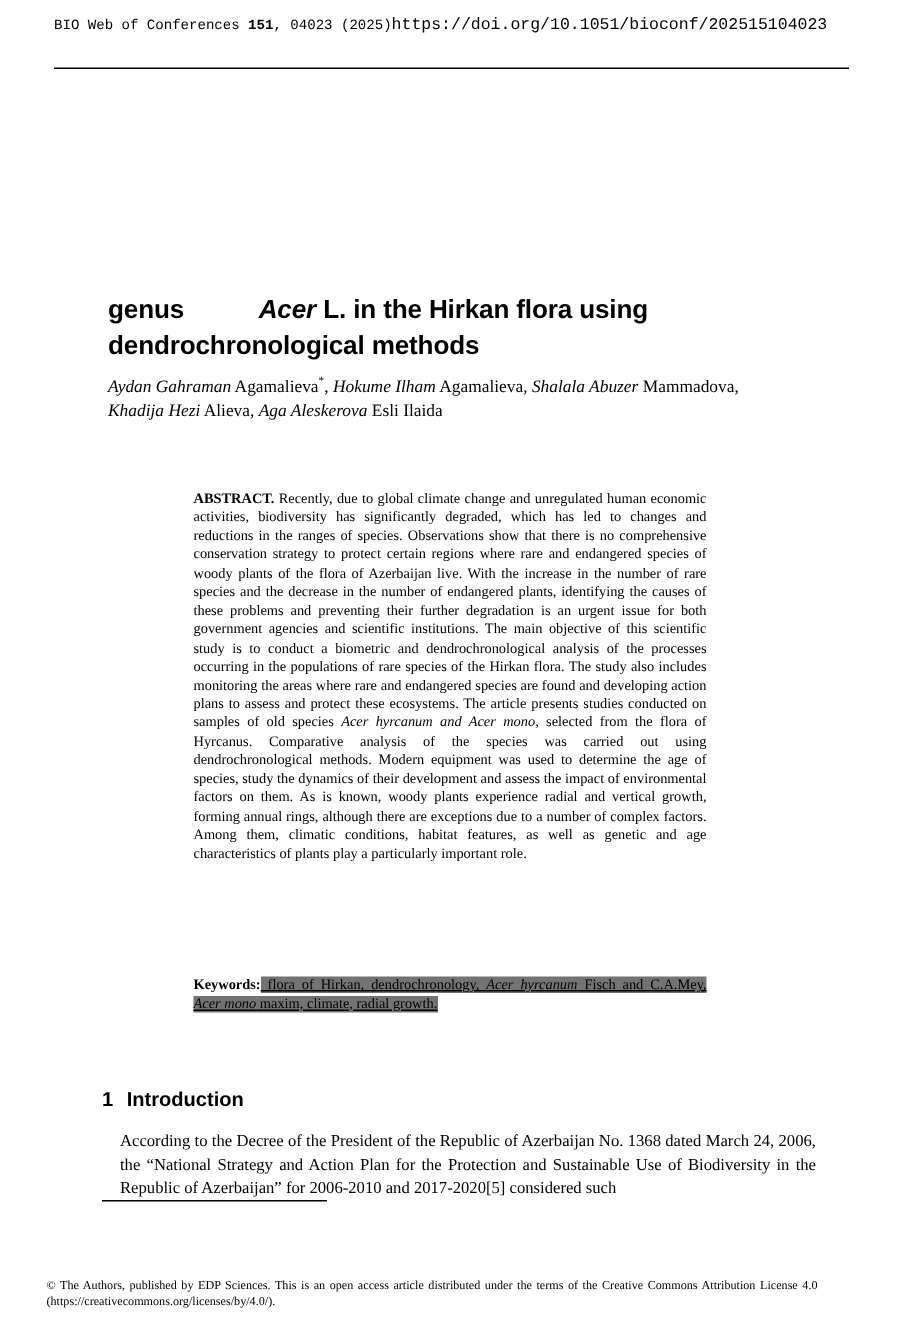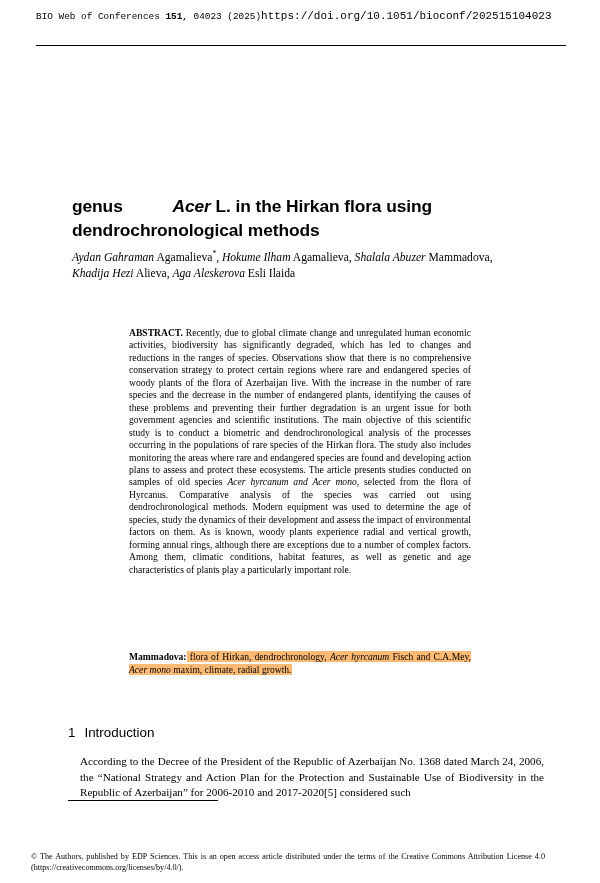--- a/index.html
+++ b/index.html
@@ -130,21 +130,21 @@
     -webkit-box-decoration-break: clone;
   }
   .keywords i { font-style: italic; }
 
   
   .sec-head {
     position: absolute;
     left: 68px;
     top: 713px;
     font-family: "Liberation Sans", sans-serif;
-    font-weight: normal;
+    font-weight: bold;
     font-size: 13.4px;
     line-height: 18px;
   }
   .sec-head .num { margin-right: 9px; }
 
   .body-par {
     position: absolute;
     left: 68px;
     top: 743px;
     width: 464px;
@@ -201,21 +201,21 @@
   </div>
   <div class="runhead-rule"></div>
 
   <h1 class="title"><br><span>genus </span><i>Acer</i><span> L. in the Hirkan flora using</span><br><span>dendrochronological methods</span></h1>
 
   <div class="authors"><i>Aydan Gahraman</i><span> Agamalieva</span><sup>*</sup><span>, </span><i>Hokume Ilham</i><span> Agamalieva</span><span>, </span><i>Shalala Abuzer</i><span> Mammadova</span><span>, </span><i>Khadija Hezi</i><span> Alieva</span><span>, </span><i>Aga Aleskerova</i><span> Esli Ilaida</span></div>
 
 
   <div class="abstract"><span class="lbl">ABSTRACT.</span><span> Recently, due to global climate change and unregulated human economic activities, biodiversity has significantly degraded, which has led to changes and reductions in the ranges of species. Observations show that there is no comprehensive conservation strategy to protect certain regions where rare and endangered species of woody plants of the flora of Azerbaijan live. With the increase in the number of rare species and the decrease in the number of endangered plants, identifying the causes of these problems and preventing their further degradation is an urgent issue for both government agencies and scientific institutions. The main objective of this scientific study is to conduct a biometric and dendrochronological analysis of the processes occurring in the populations of rare species of the Hirkan flora. The study also includes monitoring the areas where rare and endangered species are found and developing action plans to assess and protect these ecosystems. The article presents studies conducted on samples of old species </span><i>Acer hyrcanum and Acer mono</i><span>, selected from the flora of Hyrcanus. Comparative analysis of the species was carried out using dendrochronological methods. Modern equipment was used to determine the age of species, study the dynamics of their development and assess the impact of environmental factors on them. As is known, woody plants experience radial and vertical growth, forming annual rings, although there are exceptions due to a number of complex factors. Among them, climatic conditions, habitat features, as well as genetic and age characteristics of plants play a particularly important role.</span></div>
 
-  <div class="keywords"><span class="lbl">Mammadova:</span><span class="hl" style="background: #fdba74;"><span> flora of Hirkan, dendrochronology, </span><i>Acer hyrcanum</i><span> Fisch and C.A.Mey, </span><i>Acer mono</i><span> maxim, climate, radial growth.</span></span></div>
+  <div class="keywords"><span class="lbl">Keywords:</span><span class="hl" style="background: #737373; text-decoration: underline;"><span> flora of Hirkan, dendrochronology, </span><i>Acer hyrcanum</i><span> Fisch and C.A.Mey, </span><i>Acer mono</i><span> maxim, climate, radial growth.</span></span></div>
 
   <h2 class="sec-head"><span class="num">1</span><span>Introduction</span></h2>
 
   <p class="body-par">According to the Decree of the President of the Republic of Azerbaijan No. 1368 dated March 24, 2006, the “National Strategy and Action Plan for the Protection and Sustainable Use of Biodiversity in the Republic of Azerbaijan” for 2006-2010 and 2017-2020[5] considered such</p>
 
   <div class="fn-rule"></div>
 
   <div class="copyright">© The Authors, published by EDP Sciences. This is an open access article distributed under the terms of the Creative Commons Attribution License 4.0 (https://creativecommons.org/licenses/by/4.0/).</div>
 
 </div>

